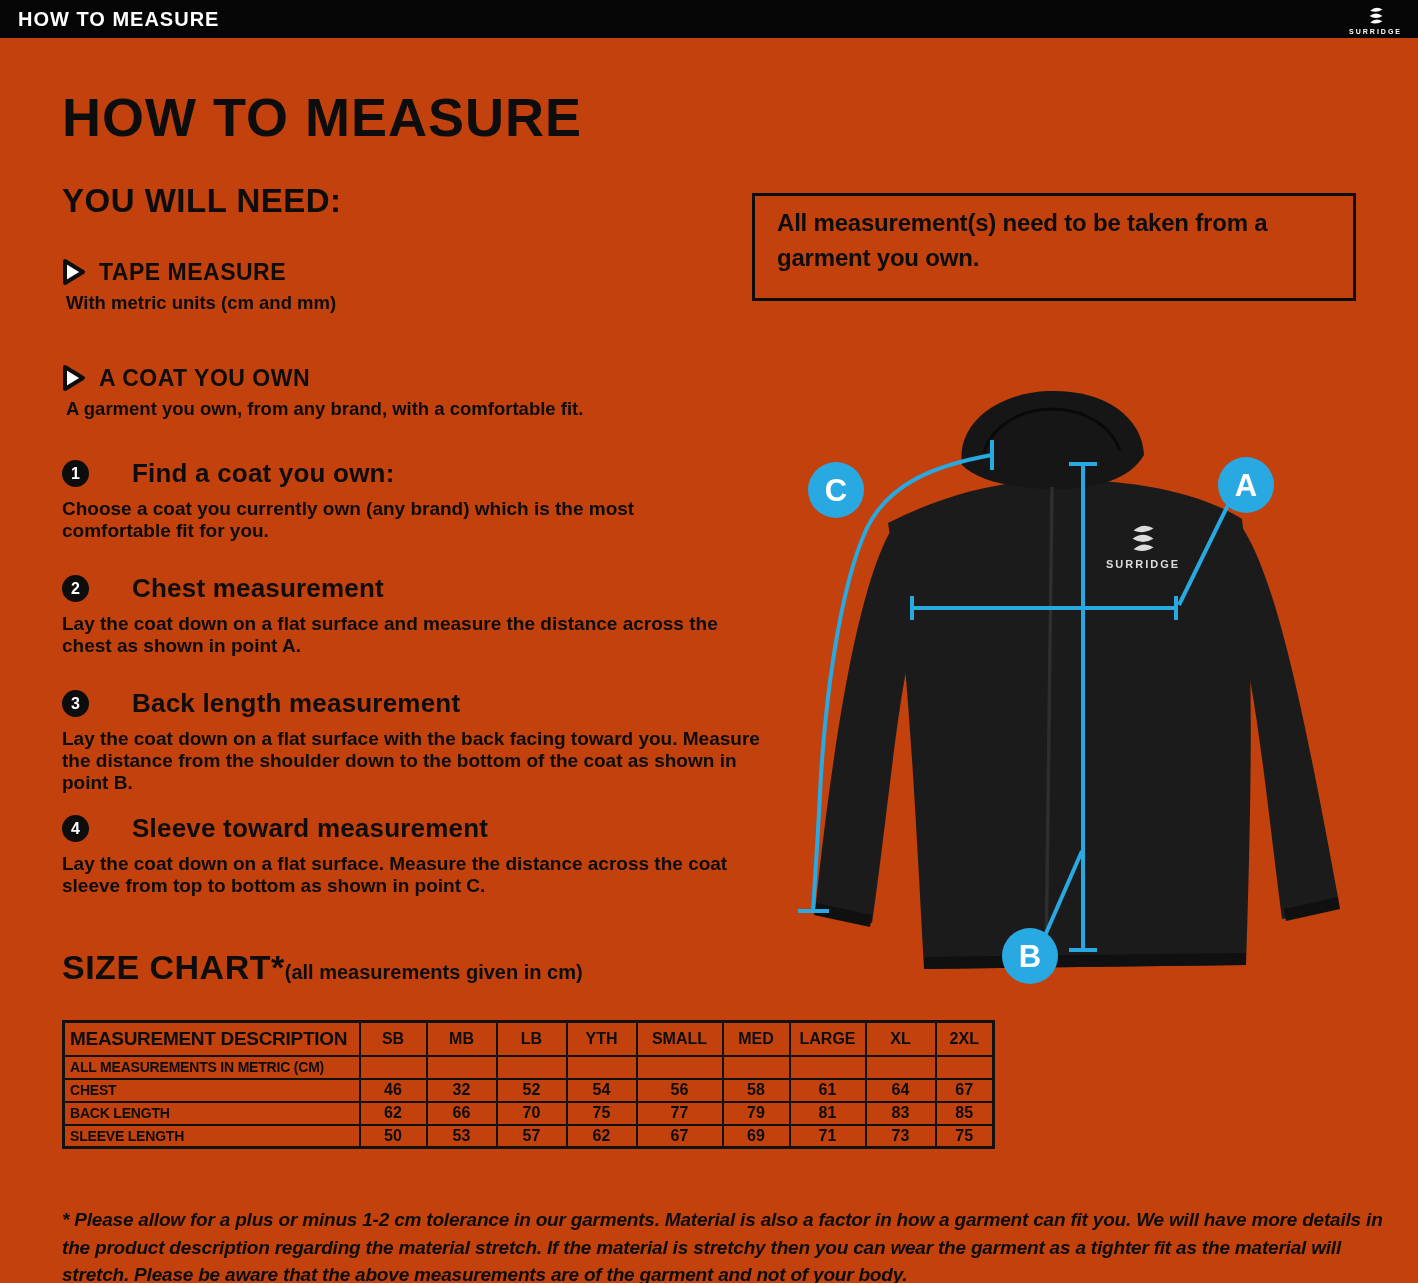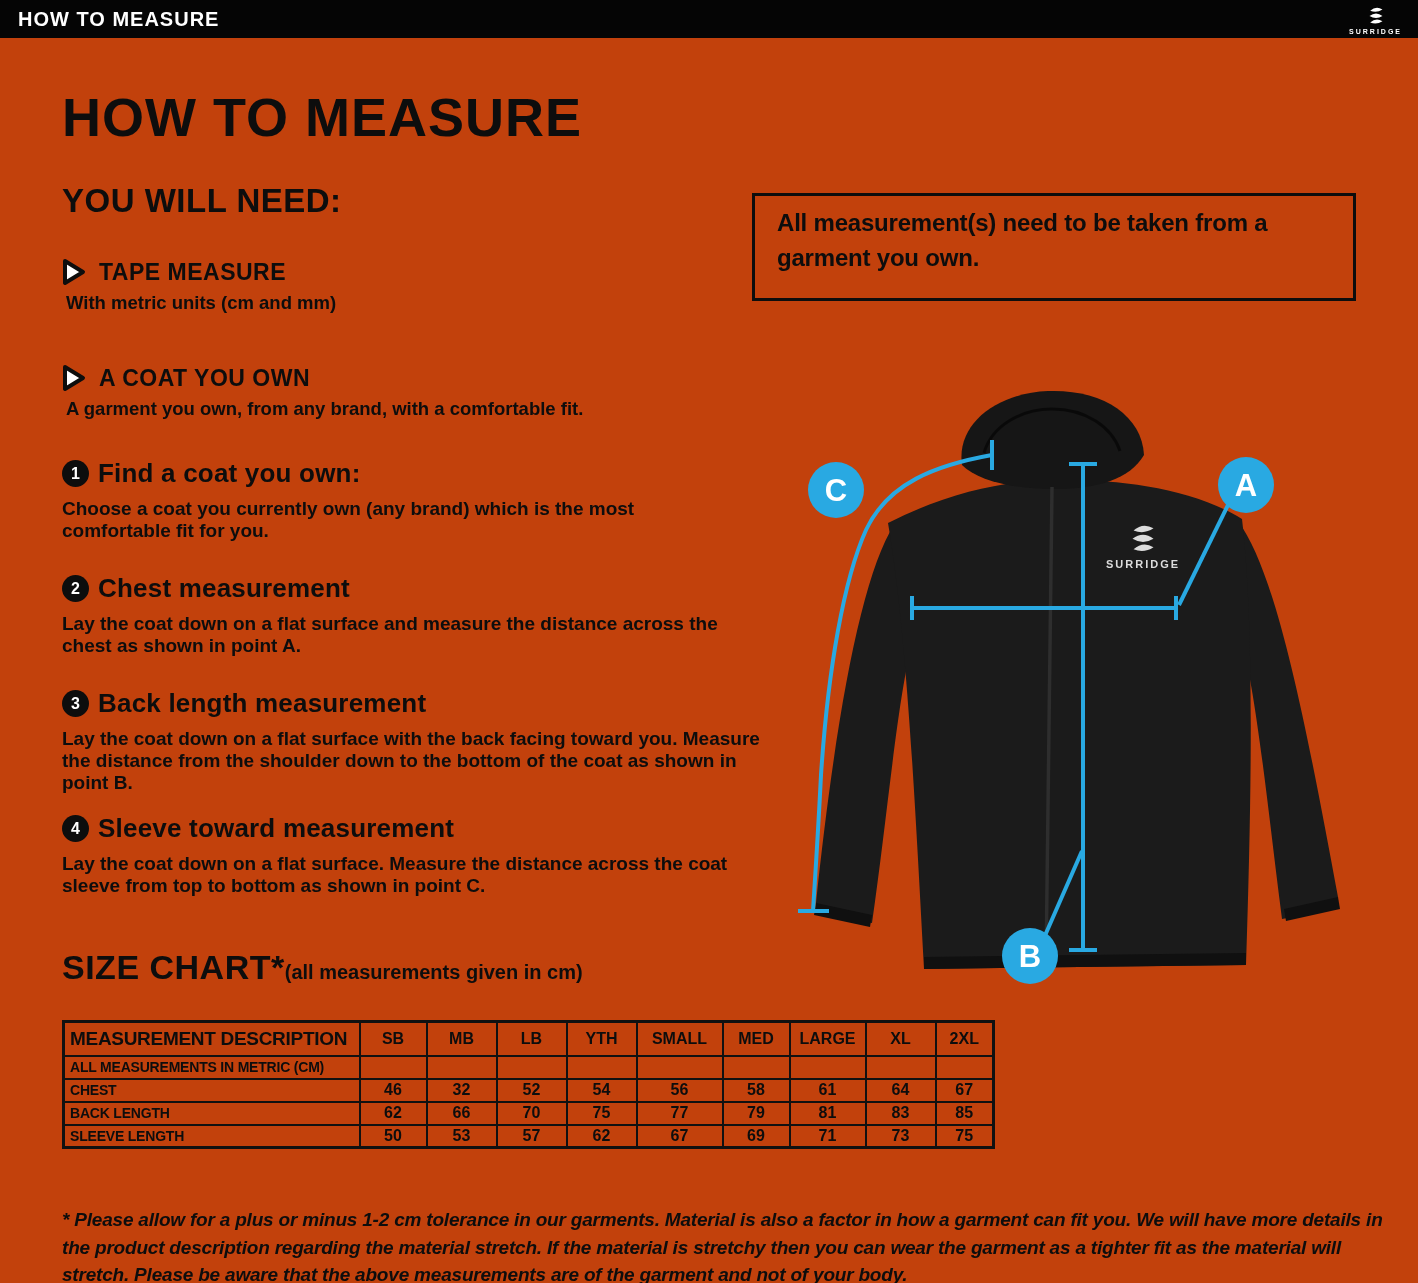--- a/index.html
+++ b/index.html
@@ -20,21 +20,21 @@
 
   .need-item { position:absolute; left:62px; }
   .need-row { display:flex; align-items:center; gap:12px; }
   .need-label { font-size:23px; font-weight:800; letter-spacing:0.5px; }
   .need-desc { font-size:18.5px; font-weight:700; margin:6px 0 0 4px; }
 
   .step { position:absolute; left:62px; }
   .step-head { display:flex; align-items:center; gap:9px; }
   .step-num { width:27px; height:27px; border-radius:50%; background:#0d0d0d; color:#fff;
               font-size:16px; font-weight:800; display:flex; align-items:center; justify-content:center; }
-  .step-title { font-size:26px; font-weight:800; letter-spacing:0.2px; }
+  .step-title { font-size:26px; font-weight:800; letter-spacing:0.2px;margin-left:34px; }
   .step-body { font-size:19px; font-weight:700; line-height:1.17; margin-top:9px; }
 
   .size-chart-head { position:absolute; left:62px; top:948px; display:flex; align-items:baseline; }
   .size-chart-title { font-size:34px; font-weight:900; letter-spacing:0.5px; }
   .size-chart-sub { font-size:20px; font-weight:800; }
 
   
   .size-table { position:absolute; left:62px; top:1020px; width:930px; border-collapse:collapse; table-layout:fixed; }
   .size-table td, .size-table th { border:2px solid #111; text-align:center; vertical-align:middle;
       font-weight:700; padding:0 3px; overflow:hidden; white-space:nowrap; }

